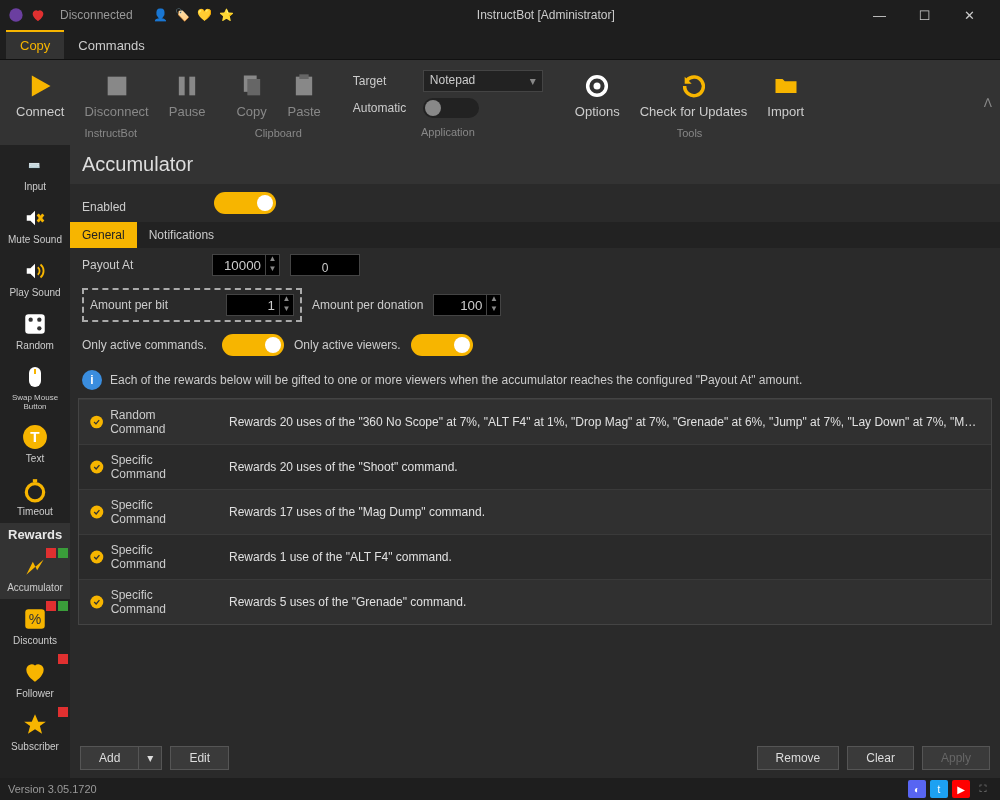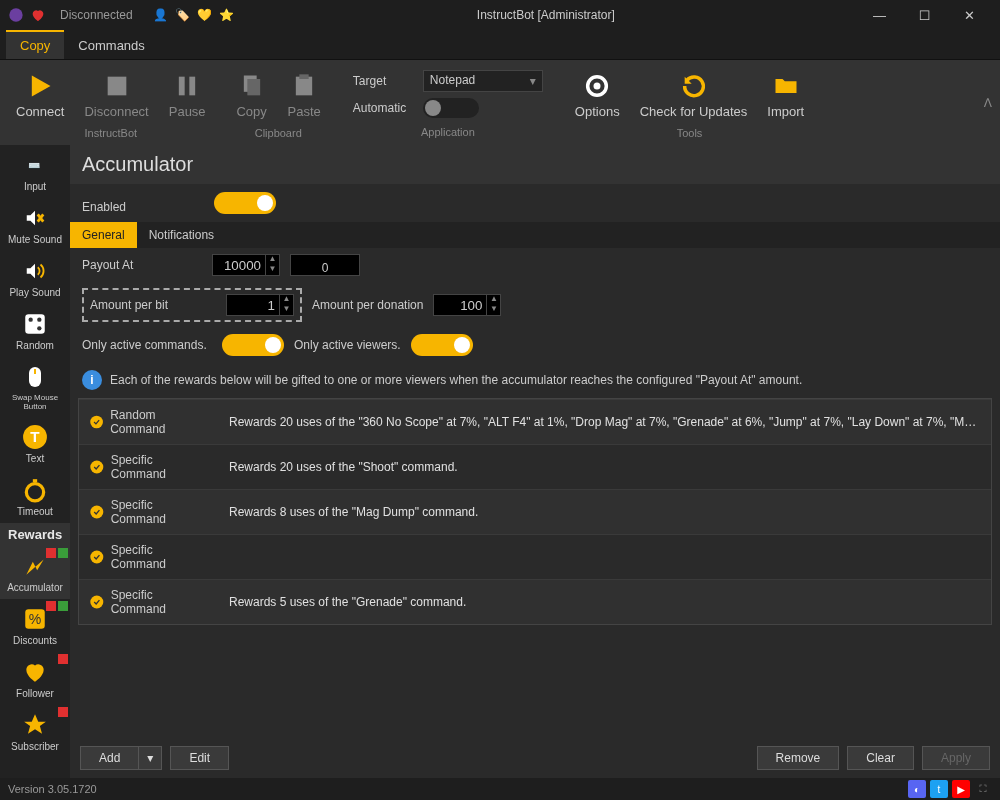--- a/index.html
+++ b/index.html
@@ -409,30 +409,31 @@
             <div class="td desc">Rewards 20 uses of the "Shoot" command.</div>
           </div>
           <div class="trow even">
             <div class="td type">
               <svg class="cmd-icon" viewBox="0 0 24 24">
                 <circle cx="12" cy="12" r="10" fill="#f7b500"></circle>
                 <path d="M8 12l3 3 5-6" stroke="#333" stroke-width="2" fill="none"></path>
               </svg>
               <span>Specific Command</span>
             </div>
-            <div class="td desc">Rewards 8 uses of the "Mag Dump" command.</div>
+            <div class="td desc">Rewards 17 uses of the "Mag Dump" command.</div>
           </div>
           <div class="trow odd">
             <div class="td type">
               <svg class="cmd-icon" viewBox="0 0 24 24">
                 <circle cx="12" cy="12" r="10" fill="#f7b500"></circle>
                 <path d="M8 12l3 3 5-6" stroke="#333" stroke-width="2" fill="none"></path>
               </svg>
               <span>Specific Command</span>
             </div>
+            <div class="td desc">Rewards 1 use of the "ALT F4" command.</div>
           </div>
           <div class="trow even">
             <div class="td type">
               <svg class="cmd-icon" viewBox="0 0 24 24">
                 <circle cx="12" cy="12" r="10" fill="#f7b500"></circle>
                 <path d="M8 12l3 3 5-6" stroke="#333" stroke-width="2" fill="none"></path>
               </svg>
               <span>Specific Command</span>
             </div>
             <div class="td desc">Rewards 5 uses of the "Grenade" command.</div>

